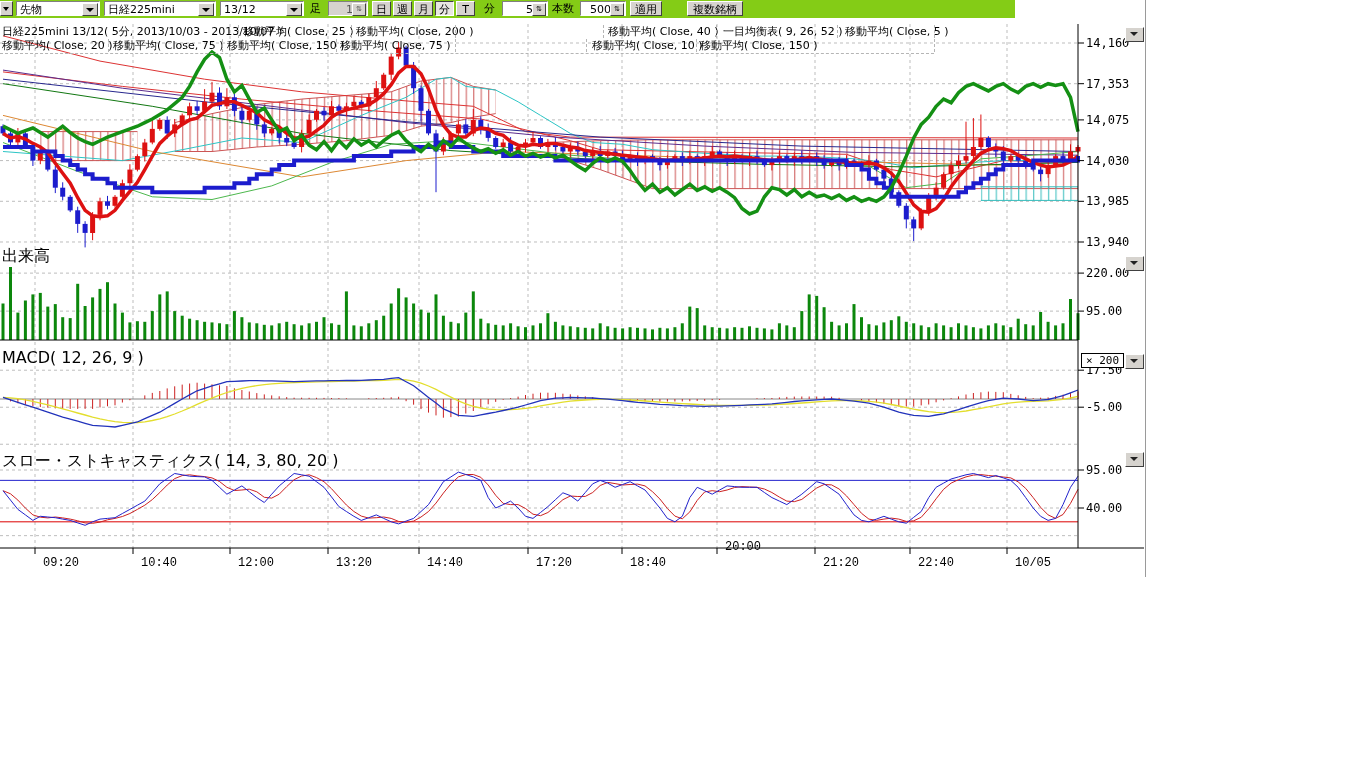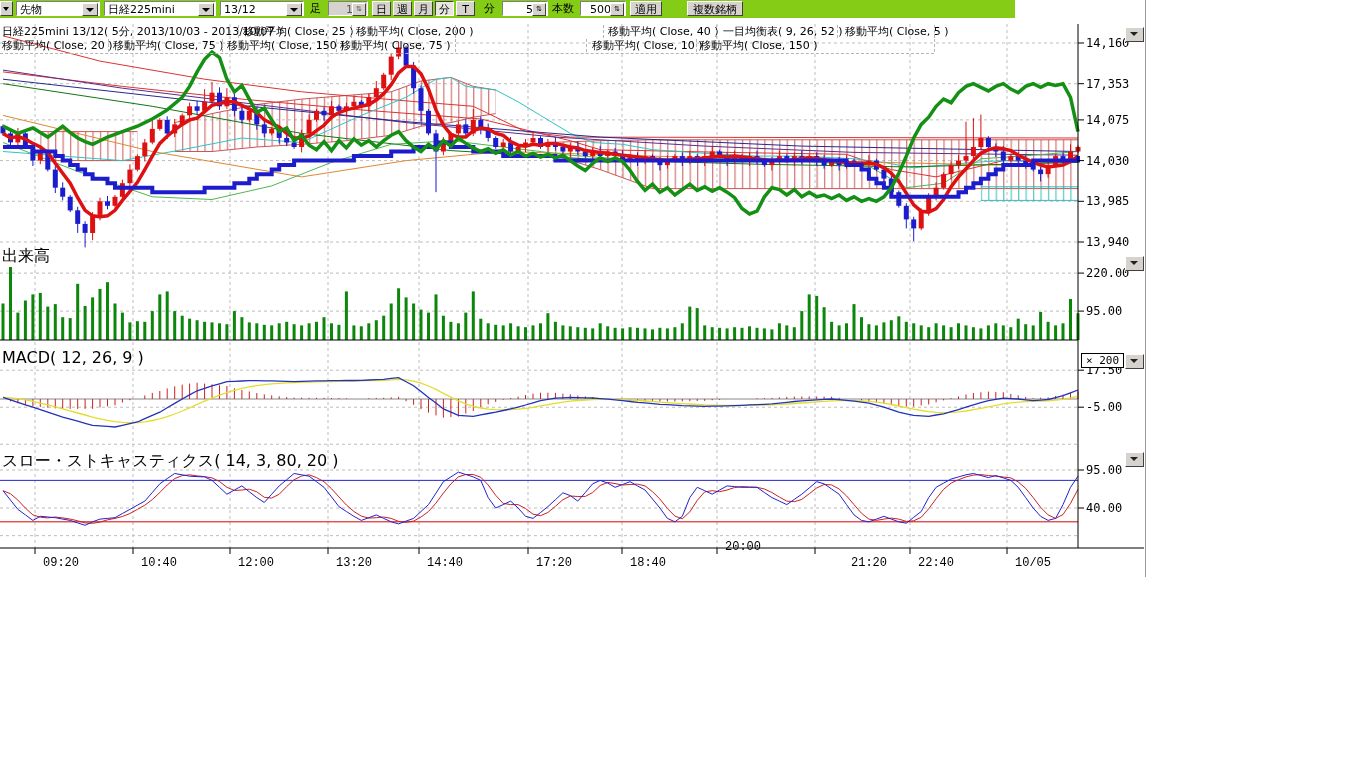--- a/index.html
+++ b/index.html
@@ -778,21 +778,21 @@
         <div class="ytick" style="top:445px">95.00</div>
         <div class="ytick" style="top:483px">40.00</div>
         <div class="xtick" style="left:19px;top:538px">09:20</div>
         <div class="xtick" style="left:117px;top:538px">10:40</div>
         <div class="xtick" style="left:214px;top:538px">12:00</div>
         <div class="xtick" style="left:312px;top:538px">13:20</div>
         <div class="xtick" style="left:403px;top:538px">14:40</div>
         <div class="xtick" style="left:512px;top:538px">17:20</div>
         <div class="xtick" style="left:606px;top:538px">18:40</div>
         <div class="xtick" style="left:701px;top:522px">20:00</div>
-        <div class="xtick" style="left:827px;top:538px">21:20</div>
+        <div class="xtick" style="left:799px;top:538px">21:20</div>
         <div class="xtick" style="left:894px;top:538px">22:40</div>
         <div class="xtick" style="left:991px;top:538px">10/05</div>
         <div class="axbtn" style="top:9px">
           <span class="tri-dn"></span>
         </div>
         <div class="axbtn" style="top:238px">
           <span class="tri-dn"></span>
         </div>
         <div class="axbtn" style="top:336px">
           <span class="tri-dn"></span>

